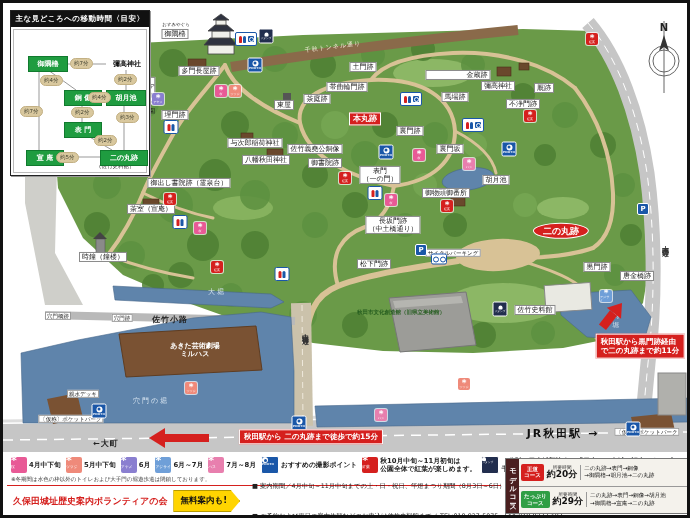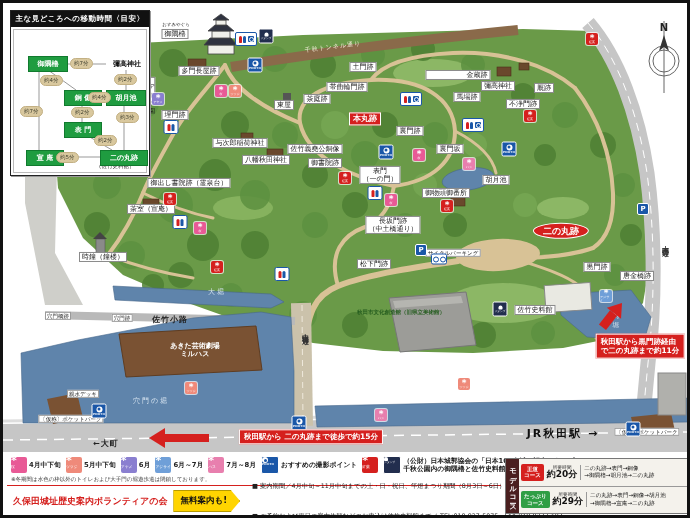--- a/index.html
+++ b/index.html
@@ -230,37 +230,37 @@
     <div id="map-labels">
         <div class="ml furi" style="left: 173px; top: 22px;">おすみやぐら</div>
         <div class="ml place" style="left: 172px; top: 31px;">御隅櫓</div>
         <div class="ml place" style="left: 196px; top: 68px;">多門長屋跡</div>
         <div class="ml place-v" style="left: 148px; top: 88px;">アヤメ園</div>
         <div class="ml place" style="left: 172px; top: 112px;">埋門跡</div>
         <div class="ml place" style="left: 360px; top: 64px;">土門跡</div>
         <div class="ml place" style="left: 344px; top: 84px;">帯曲輪門跡</div>
         <div class="ml place" style="left: 455px; top: 72px; padding-left: 40px;">金蔵跡</div>
         <div class="ml place" style="left: 495px; top: 83px;">彌高神社</div>
-        <div class="ml place" style="left: 464px; top: 94px;">馬場跡</div>
+        <div class="ml place" style="left: 452px; top: 94px;">馬場跡</div>
         <div class="ml place" style="left: 541px; top: 85px;">厩跡</div>
         <div class="ml place" style="left: 520px; top: 101px;">不浄門跡</div>
         <div class="ml place" style="left: 281px; top: 102px;">東屋</div>
         <div class="ml place" style="left: 314px; top: 96px;">茶庭跡</div>
         <div class="ml red" style="left: 362px; top: 116px;">本丸跡</div>
         <div class="ml place" style="left: 312px; top: 146px;">佐竹義堯公銅像</div>
         <div class="ml place" style="left: 322px; top: 160px;">御書院跡</div>
         <div class="ml place" style="left: 377px; top: 172px;">表門
 （一の門）</div>
         <div class="ml place" style="left: 407px; top: 128px;">裏門跡</div>
         <div class="ml place" style="left: 447px; top: 146px;">裏門坂</div>
         <div class="ml place" style="left: 493px; top: 177px;">胡月池</div>
         <div class="ml place" style="left: 443px; top: 190px;">御物頭御番所</div>
         <div class="ml place" style="left: 186px; top: 180px;">御出し書院跡（霊泉台）</div>
         <div class="ml place" style="left: 263px; top: 157px;">八幡秋田神社</div>
-        <div class="ml place" style="left: 237px; top: 140px; text-align: center;">与次郎稲荷神社</div>
+        <div class="ml place" style="left: 252px; top: 140px; text-align: center;">与次郎稲荷神社</div>
         <div class="ml place" style="left: 148px; top: 206px;">茶室（宣庵）</div>
         <div class="ml place" style="left: 100px; top: 254px;">時鐘（鐘楼）</div>
         <div class="ml place" style="left: 390px; top: 222px;">長坂門跡
 （中土橋通り）</div>
         <div class="ml place" style="left: 371px; top: 261px;">松下門跡</div>
         <div class="ml place-s" style="left: 450px; top: 250px;">サイクルパーキング</div>
         <div class="ml red-oval" style="left: 558px; top: 228px;">二の丸跡</div>
         <div class="ml place" style="left: 594px; top: 264px;">黒門跡</div>
         <div class="ml place" style="left: 634px; top: 273px;">唐金橋跡</div>
         <div class="ml place" style="left: 532px; top: 307px;">佐竹史料館</div>
@@ -538,20 +538,22 @@
             </div>
             <span>PHOTO</span>
           </div>
           <div class="bl-label">おすすめの撮影ポイント</div>
         </div>
         <div class="bl-item">
           <div class="ic-flower" style="background: rgb(213, 32, 30);">
             <b>*</b>
             <span>紅葉</span>
           </div>
+          <div class="bl-label">秋10月中旬～11月初旬は
+公園全体で紅葉が楽しめます。</div>
         </div>
         <div class="bl-item">
           <div class="ic-stamp">
             <div class="fig"></div>
             <span>スタンプ</span>
           </div>
           <div class="bl-label">（公財）日本城郭協会の「日本100名城」記念スタンプは、
 千秋公園内の御隅櫓と佐竹史料館に設置しております。</div>
         </div>
       </div>

